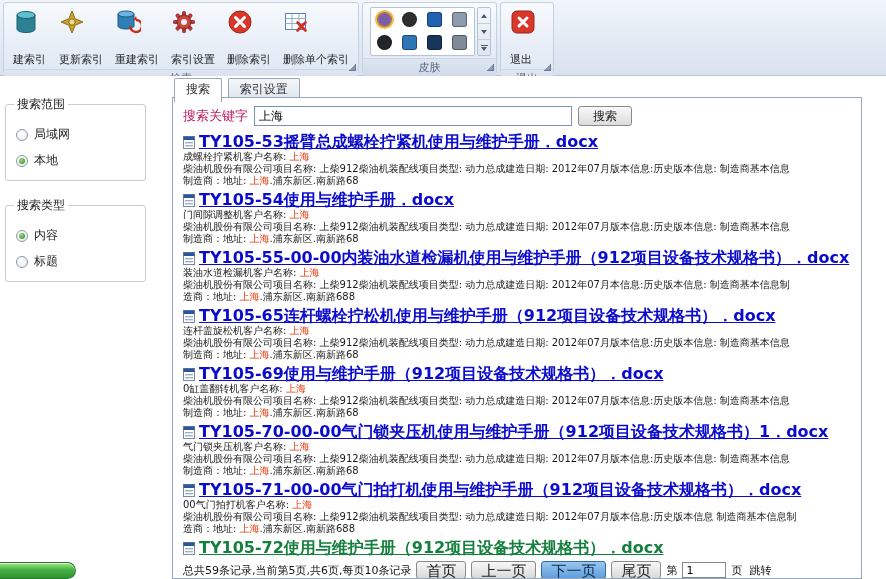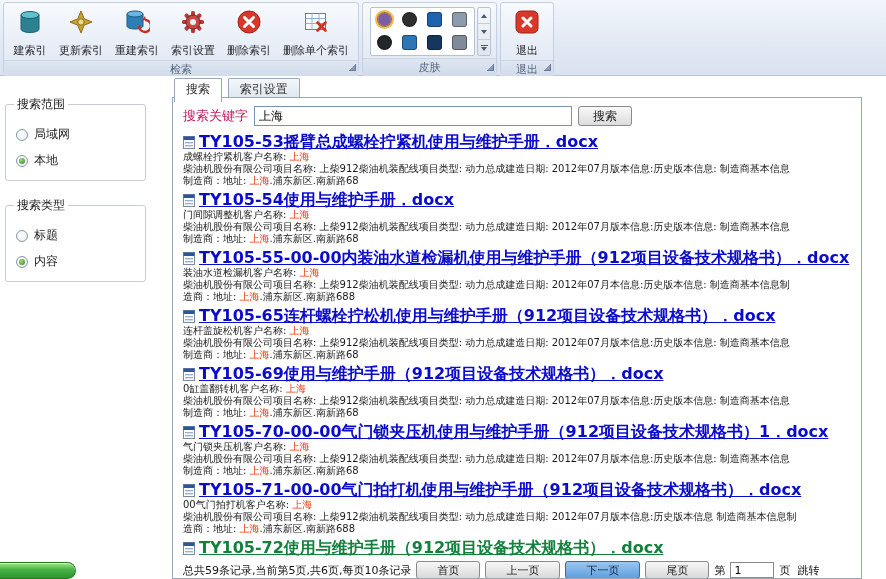--- a/index.html
+++ b/index.html
@@ -12,21 +12,21 @@
     border-bottom:1px solid #b9c6d9; display:flex; align-items:stretch; padding:2px 3px 1px; }
   .rgroup { display:flex; flex-direction:column; border:1px solid #c4cfdf; border-radius:3px;
     background:linear-gradient(#f7fafd,#e8eef7 60%,#dfe8f3); margin-right:3px; position:relative; }
   .rgroup-body { flex:1; display:flex; align-items:flex-start; padding:2px 3px 0; }
   .rgroup-label { font-size:11px; color:#57677f; text-align:center; padding:1px 12px 2px;
     background:linear-gradient(#dee6f1,#cfd9e8); border-top:1px solid #ccd6e4;
     border-radius:0 0 3px 3px; position:relative; white-space:nowrap; }
   .launcher { position:absolute; right:2px; bottom:2px; width:7px; height:7px;
     border-right:1px solid #68789a; border-bottom:1px solid #68789a;
     background:linear-gradient(135deg, transparent 55%, #8a99b5 56%); }
-  .rbtn { display:flex; flex-direction:column; align-items:center; gap:10px; padding:3px 5px 2px;
+  .rbtn { display:flex; flex-direction:column; align-items:flex-start; gap:19px; padding:3px 5px 2px;
     border:1px solid transparent; border-radius:3px; min-width:46px; cursor:default; }
   .rbtn .icon { width:26px; height:26px; display:block; }
   .rbtn .lbl { font-size:11px; color:#1e1e1e; white-space:nowrap; line-height:12px; }
 
   
   .skin-wrap { display:flex; align-items:stretch; margin:2px 2px 2px 4px; }
   .skin-box { background:#ffffff; border:1px solid #b4c3d6; border-radius:2px; padding:4px 6px;
     display:grid; grid-template-columns:repeat(4, 16px); grid-template-rows:16px 16px; gap:7px 9px; }
   .swatch { width:15px; height:15px; border:1px solid rgba(0,0,0,.35); border-radius:3px; }
   .swatch.round { border-radius:50%; }
@@ -71,21 +71,21 @@
   .results { padding-left:2px; }
   .result { margin-bottom:5px; }
   .result-title-row { display:flex; align-items:center; gap:4px; height:16px; margin-bottom:1px; }
   .result-link { font-size:16px; font-weight:bold; color:#0b0bcd; white-space:nowrap; }
   .doc-icon { width:12px; height:13px; flex:none; display:block; }
   .desc-line { font-size:10px; line-height:12px; color:#1a1a1a; white-space:nowrap; }
   .hl { color:#e8380c; }
 
   
   .pagination { display:flex; align-items:center; gap:5px; margin:4px 0 0 2px; font-size:11px; color:#111; }
-  .pgbtn { height:18px; padding:0 20px; font-size:11px; font-family:inherit; color:#222;
+  .pgbtn { height:18px; padding:0 9px; font-size:15px; font-family:inherit; color:#222;
     background:linear-gradient(#f8f8f8,#d9d9d9); border:1px solid #8a8a8a; border-radius:3px; }
   .pgbtn.next { background:linear-gradient(#9cc7f0,#5e9fdd); border-color:#2f6da8; color:#0a2a4a; }
   .page-input { width:44px; height:16px; border:1px solid #8a8a8a; font-size:11px; padding:0 3px; font-family:inherit; }
   .jump { margin-left:2px; }
 
   
   .green-toast { position:absolute; left:0; bottom:0; width:76px; height:17px;
     background:linear-gradient(#a6e68d,#46b246 45%,#2f9430); border:1px solid #267c27; border-left:none;
     border-radius:0 9px 9px 0; box-shadow:inset 0 1px 0 rgba(255,255,255,.55); }
 </style>
@@ -233,26 +233,26 @@
       </div>
       <div class="opt-row">
         <span class="radio checked"></span>
         <span>本地</span>
       </div>
     </fieldset>
 
     <fieldset class="gbox">
       <legend>搜索类型</legend>
       <div class="opt-row">
+        <span class="radio checked"></span>
+        <span>内容</span>
+      </div>
+      <div class="opt-row">
         <span class="radio"></span>
         <span>标题</span>
-      </div>
-      <div class="opt-row">
-        <span class="radio checked"></span>
-        <span>内容</span>
       </div>
     </fieldset>
   </div>
 
   <div class="main">
     <div class="tabs">
       <span class="tab active">搜索</span>
       <span class="tab">索引设置</span>
     </div>
 

